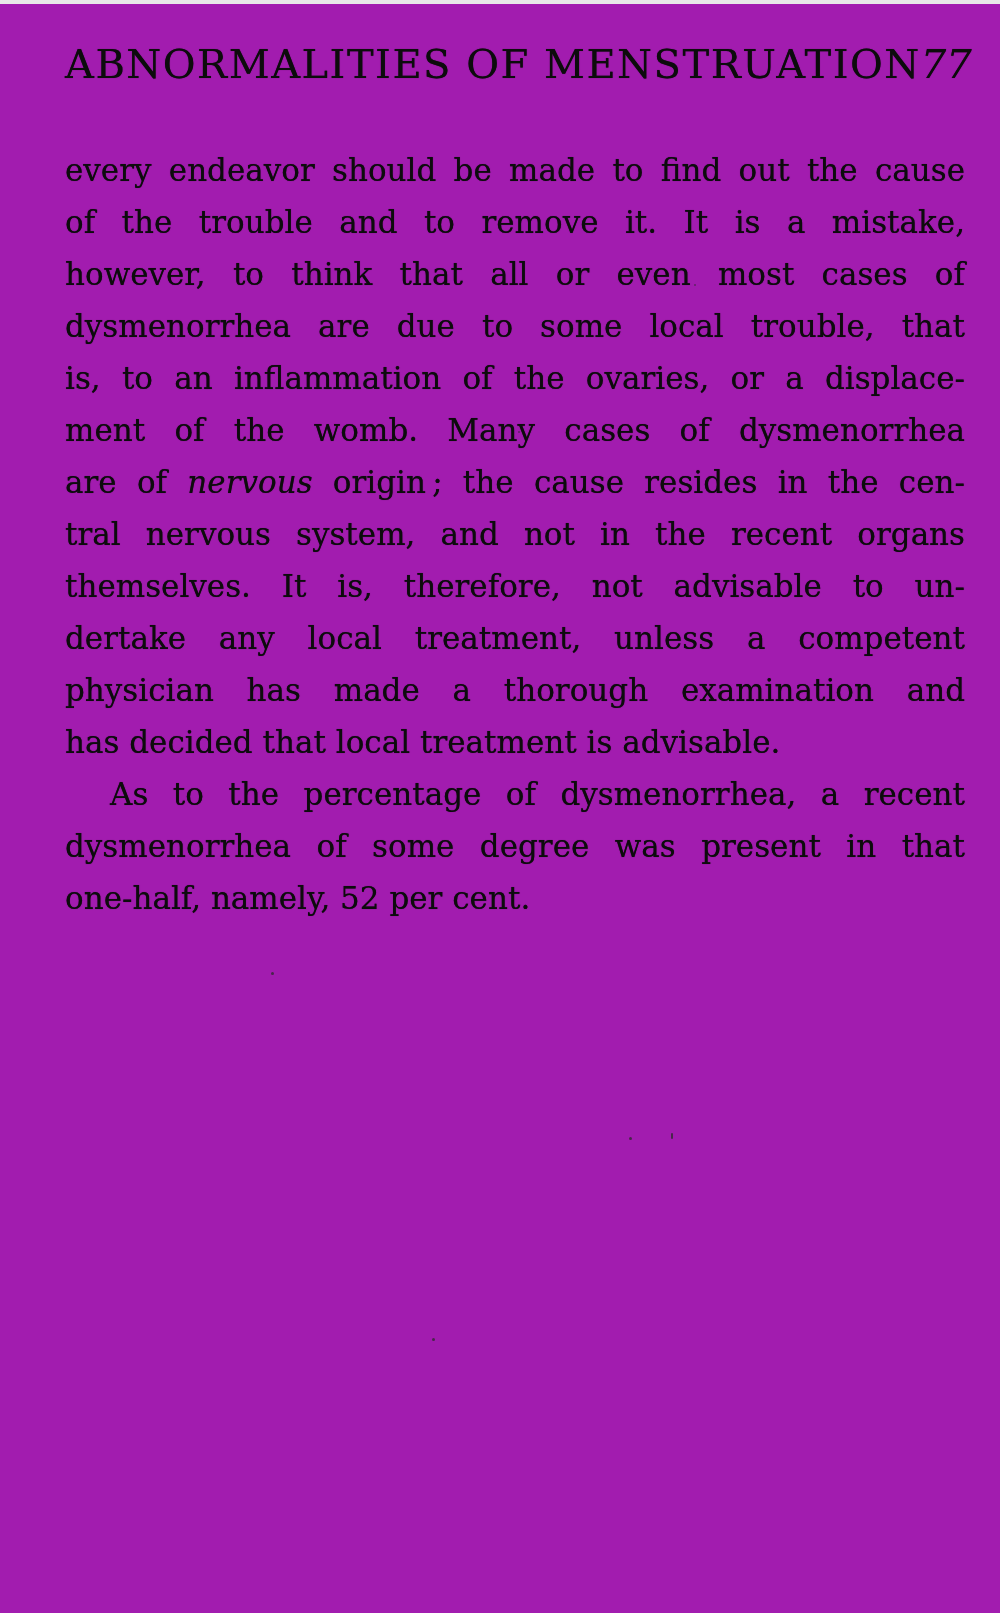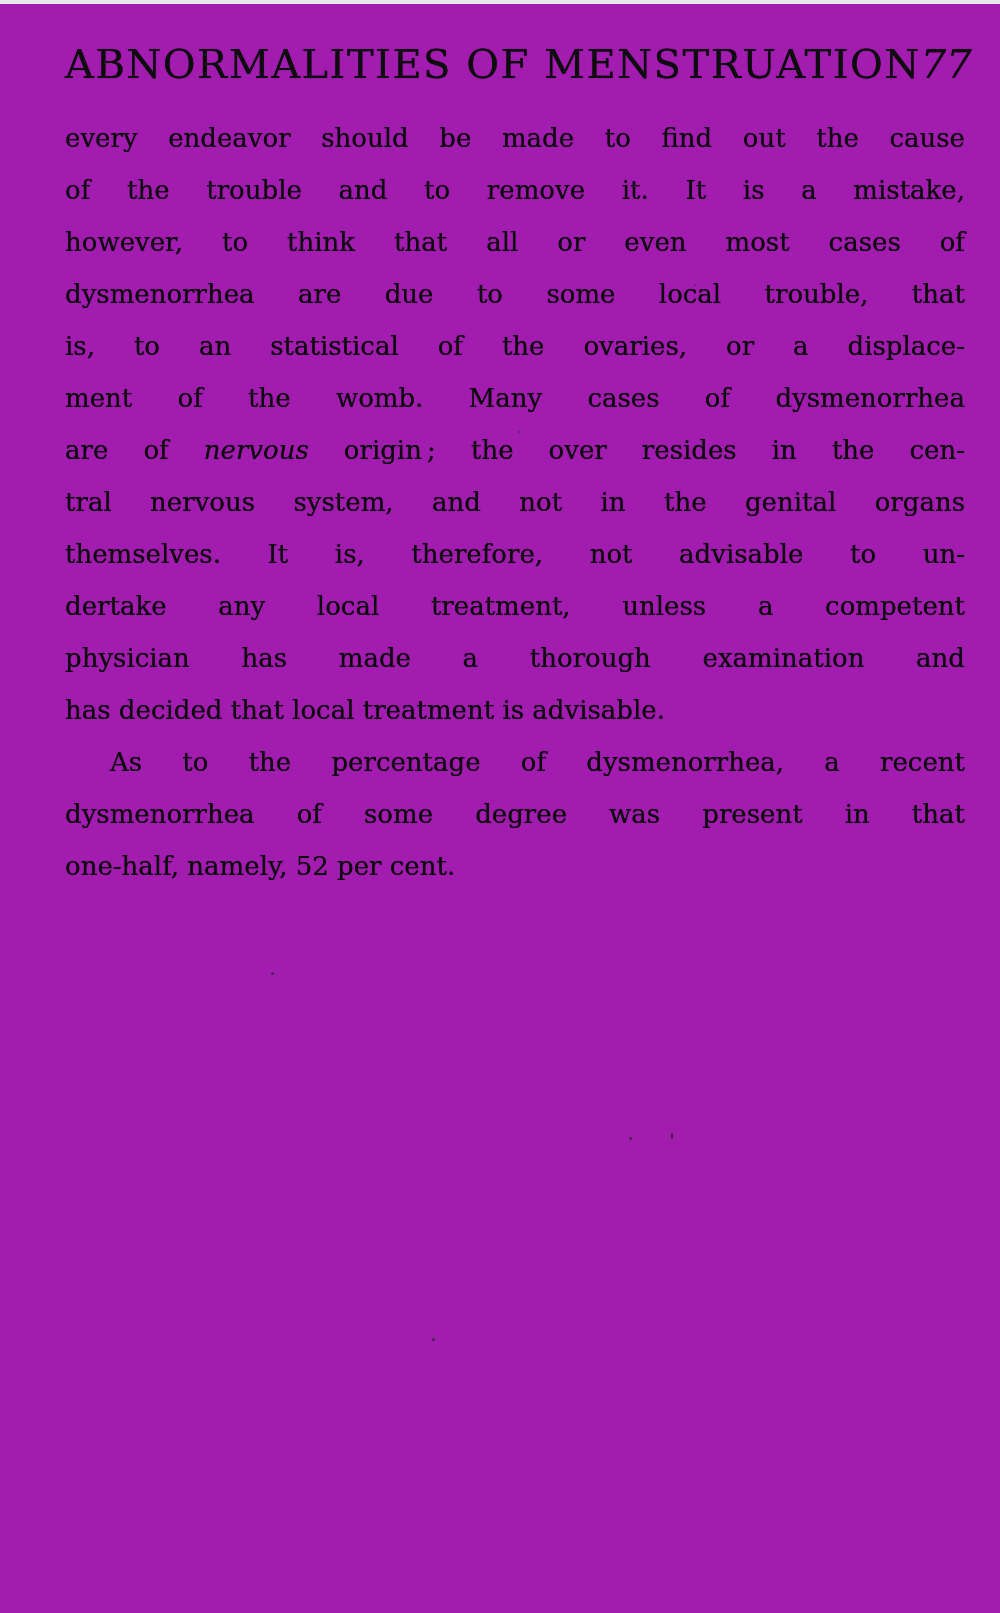--- a/index.html
+++ b/index.html
@@ -35,24 +35,24 @@
     text-align: center;
   }
   .header-page-number {
     width: 70px;
     text-align: right;
     letter-spacing: 0;
     font-style: italic;
   }
   .body-text {
     position: absolute;
-    top: 108px;
+    top: 140px;
     left: 65px;
     width: 900px;
-    font-size: 26px;
+    font-size: 31px;
     text-shadow: 0 0 0.7px rgba(0,0,0,0.7);
   }
   .line {
     height: 52px;
     line-height: 52px;
     text-align: justify;
     text-align-last: justify;
     white-space: normal;
     overflow: visible;
   }
@@ -83,24 +83,24 @@
   <div class="header">
     <div class="header-title">ABNORMALITIES OF MENSTRUATION</div>
     <div class="header-page-number">77</div>
   </div>
 
   <div class="body-text">
     <div class="line">every endeavor should be made to find out the cause</div>
     <div class="line">of the trouble and to remove it.  It is a mistake,</div>
     <div class="line">however, to think that all or even most cases of</div>
     <div class="line">dysmenorrhea are due to some local trouble, that</div>
-    <div class="line">is, to an statistical of the ovaries, or a displace-</div>
+    <div class="line">is, to an inflammation of the ovaries, or a displace-</div>
     <div class="line">ment of the womb.  Many cases of dysmenorrhea</div>
-    <div class="line"><span>are of </span><em>nervous</em><span> origin ; the over resides in the cen-</span></div>
-    <div class="line">tral nervous system, and not in the genital organs</div>
+    <div class="line"><span>are of </span><em>nervous</em><span> origin ; the cause resides in the cen-</span></div>
+    <div class="line">tral nervous system, and not in the recent organs</div>
     <div class="line">themselves.  It is, therefore, not advisable to un-</div>
     <div class="line">dertake any local treatment, unless a competent</div>
     <div class="line">physician has made a thorough examination and</div>
     <div class="line end">has decided that local treatment is advisable.</div>
     <div class="line indent">As to the percentage of dysmenorrhea, a recent</div>
     <div class="line">dysmenorrhea of some degree was present in that</div>
     <div class="line end">one-half, namely, 52 per cent.</div>
   </div>
 
   <div class="speck dot1" style="left:518px; top:427px;"></div>

